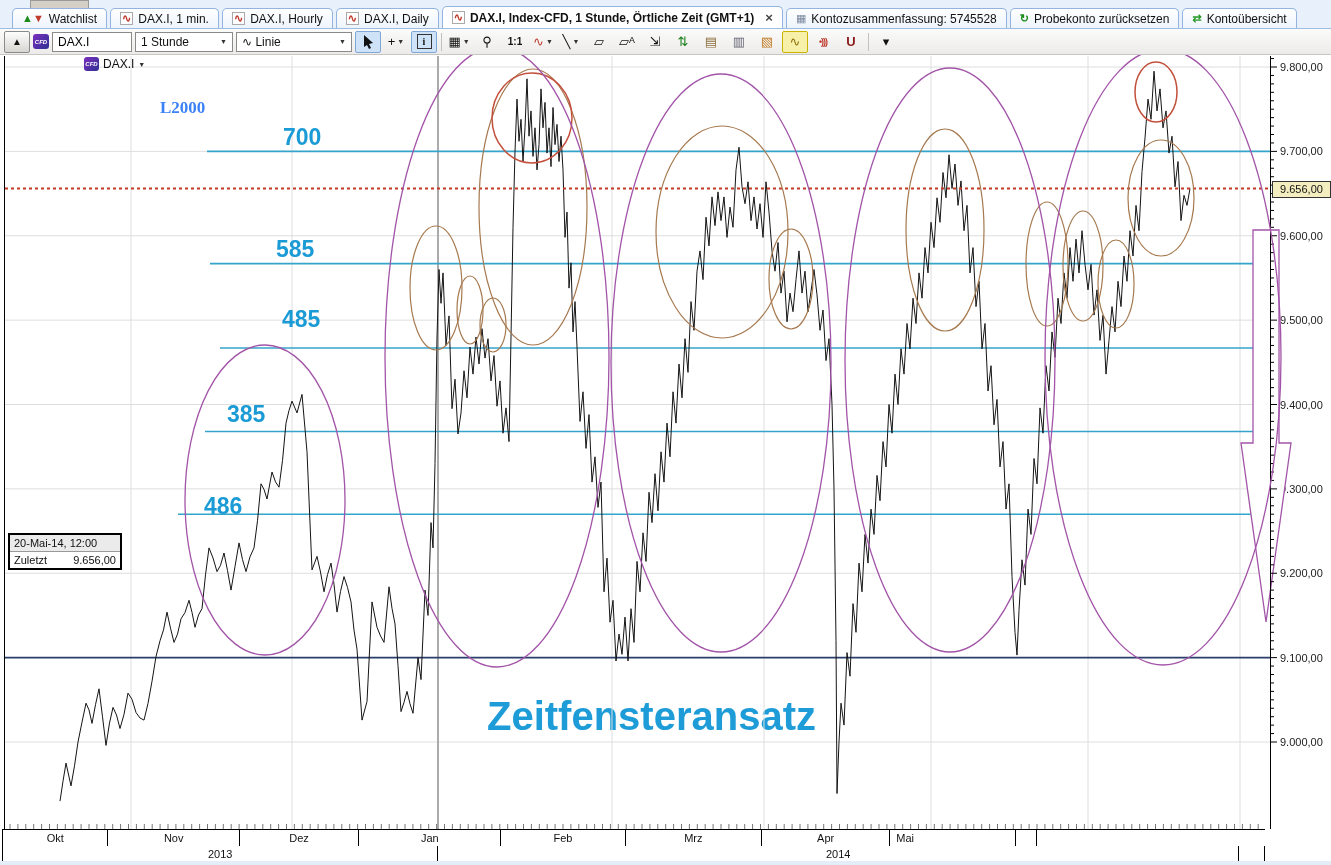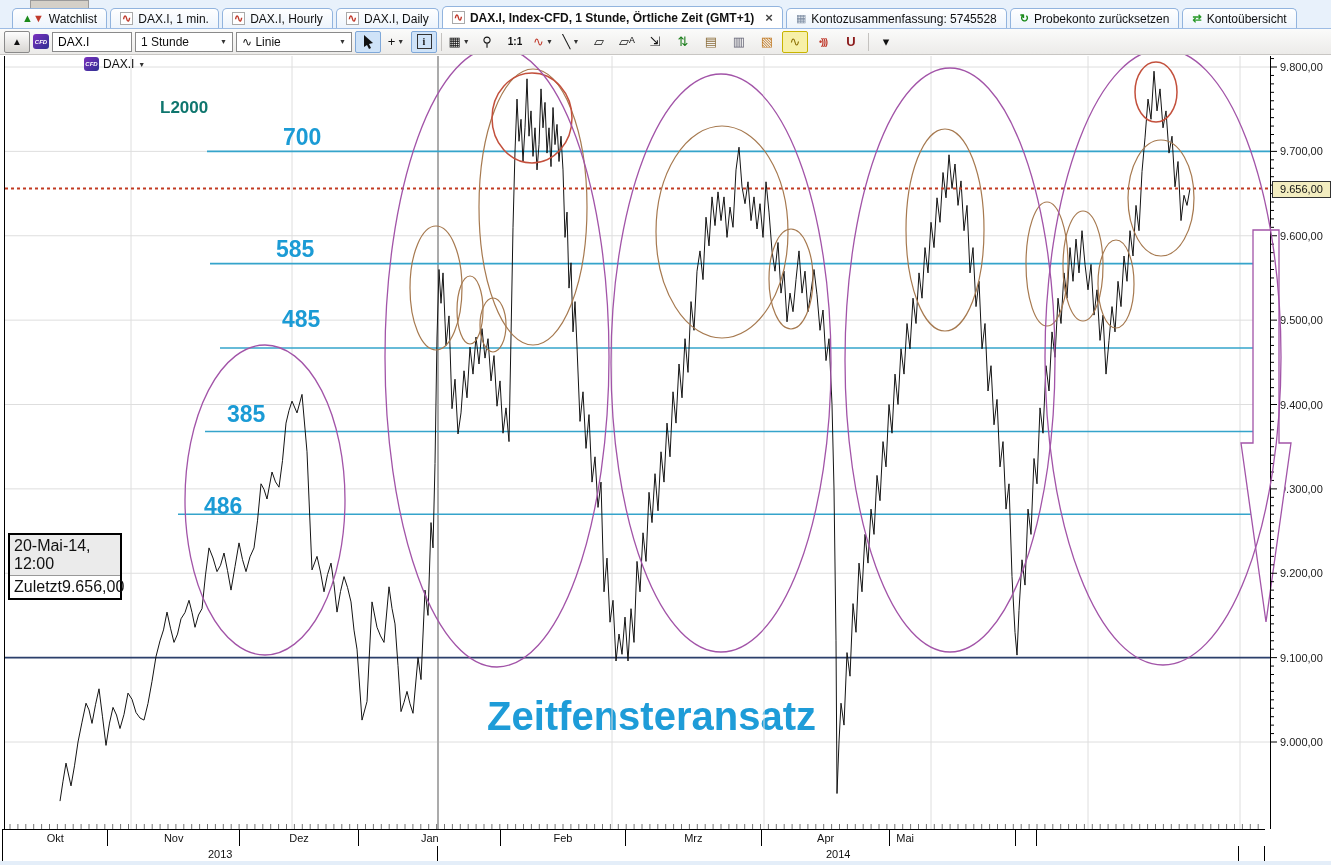--- a/index.html
+++ b/index.html
@@ -42,28 +42,28 @@
   .tbtn.on-y{background:#F7F0A8;border-color:#C8B400;}
   .tbtn .caret{margin-left:1px;}
   .tb-sep{width:1px;height:18px;background:#c4c2bf;margin:0 2px;}
   .boxed-i{border:1px solid #333;width:13px;height:13px;display:flex;align-items:center;
         justify-content:center;font-size:10px;font-weight:bold;font-family:"Liberation Serif",serif;}
   
   .abs{position:absolute;}
   #svg-layer{position:absolute;left:0;top:0;z-index:3;pointer-events:none;}
   .under-text{z-index:2;}
   .lvl-label{position:absolute;font-weight:bold;font-size:23px;color:#1B9BD5;z-index:4;}
-  #l2000{font-size:17px;font-weight:bold;color:#0f766e;}
+  #l2000{font-size:17px;font-weight:bold;color:#3b82f6;font-family:Liberation Serif, serif;}
   #zeitfenster{font-size:40px;font-weight:bold;color:#1E9CD8;letter-spacing:0px;}
   #u9100{font-size:37px;font-weight:bold;color:#3A3AC8;}
   .yaxis-label{position:absolute;font-size:11px;color:#222;z-index:2;}
   #price-tag{position:absolute;left:1272px;top:180px;width:57px;height:15px;background:#F3EDC0;
         border:1px solid #333;font-size:11px;display:flex;align-items:center;justify-content:center;z-index:6;}
   #info-box{position:absolute;left:8px;top:533px;width:110px;border:2px solid #000;background:#fff;
-        font-size:16px;z-index:6;}
+        font-size:11px;z-index:6;}
   #info-box .r1{background:#EBEBEB;border-bottom:1px solid #999;padding:2px 4px;}
   #info-box .r2{display:flex;justify-content:space-between;padding:2px 4px;}
   #dax-chip{position:absolute;left:84px;top:57px;display:flex;align-items:center;gap:4px;
         font-size:12px;z-index:6;}
   
   .month-row{position:absolute;left:2px;top:829px;width:1035px;height:18px;border:1px solid #000;
         display:flex;box-sizing:border-box;background:#fff;z-index:5;}
   .month-cell{border-right:1px solid #000;box-sizing:border-box;display:flex;align-items:center;
         justify-content:center;font-size:11px;height:100%;}
   .month-cell:last-child{border-right:none;}

